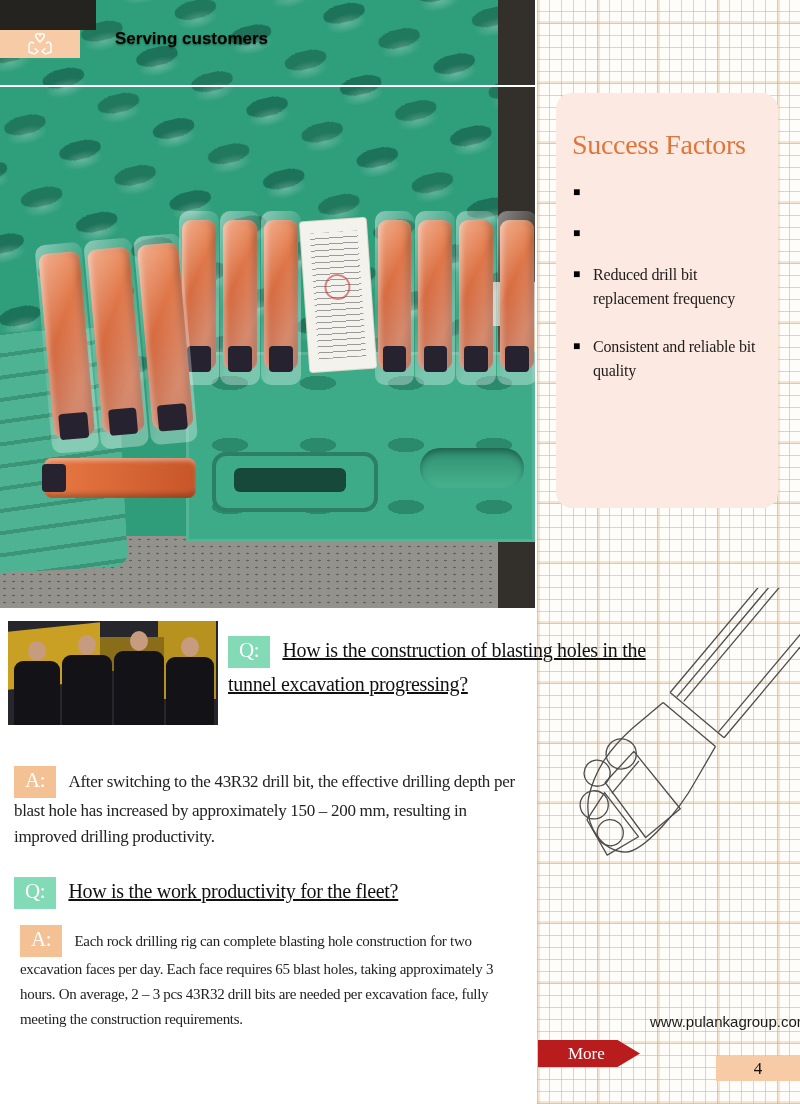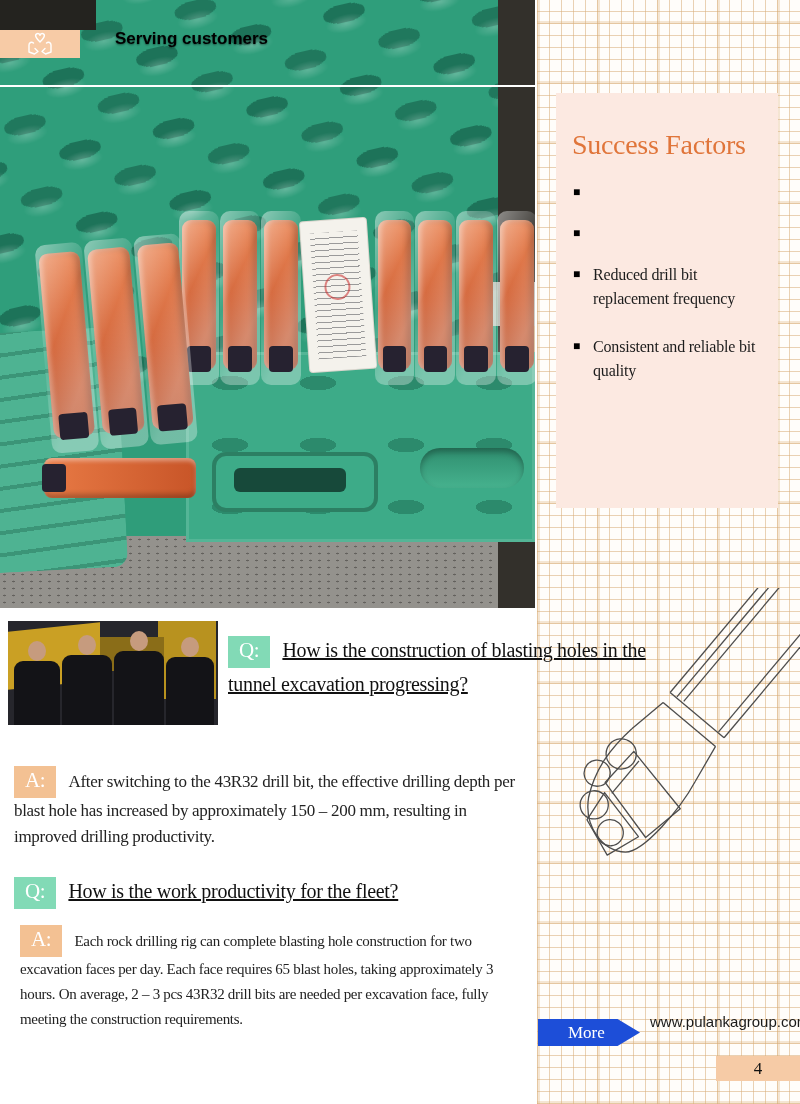--- a/index.html
+++ b/index.html
@@ -62,21 +62,21 @@
     box-shadow:inset 0 3px 4px rgba(255,255,255,.4), inset 0 -4px 5px rgba(0,0,0,.25);}
   .bit-h::after{content:"";position:absolute;left:-2px;top:15%;bottom:15%;width:24px;background:#262230;border-radius:4px;}
   .white-line{position:absolute;left:0;top:85px;width:535px;height:2px;background:#ffffff;}
   
   .header-badge{position:absolute;left:0;top:30px;width:80px;height:28px;background:#f7cba6;
     display:flex;align-items:center;justify-content:center;}
   .header-title{position:absolute;left:90px;top:29px;color:#000000;
     font-family:"Liberation Sans","DejaVu Sans",sans-serif;font-weight:bold;font-size:17px;
     text-shadow:0 1px 2px rgba(0,0,0,.45);margin-left:25px;}
   
-  .success-panel{position:absolute;left:556px;top:93px;width:222px;height:415px;background:#fce9e1;}
+  .success-panel{position:absolute;left:556px;top:93px;width:222px;height:415px;background:#fce9e1;border-radius:16px;}
   .success-title{margin:36px 0 20px 16px;font-size:28px;color:#e0753a;letter-spacing:-.3px;}
   .bullets{padding:0 12px 0 17px;}
   .bullet{display:flex;gap:13px;margin-bottom:24px;font-size:16px;line-height:1.5;color:#1c1c1c;letter-spacing:-.2px;}
   .bullet .sq{font-size:12px;line-height:1;margin-top:5px;color:#000;}
   
   .team-photo{position:absolute;left:8px;top:621px;width:210px;height:104px;background:#26262c;overflow:hidden;}
   .machine{position:absolute;background:#c79a22;}
   .machine.m1{left:0;top:6px;width:92px;height:58px;transform:skewY(-6deg);background:#caa024;}
   .machine.m2{right:2px;top:0;width:58px;height:78px;background:#b8921f;}
   .machine.m3{left:92px;top:16px;width:64px;height:34px;background:#8a6d18;}
@@ -93,21 +93,21 @@
   .q1{left:228px;top:614px;width:436px;}
   .a1{left:14px;top:727px;width:505px;font-size:17px;line-height:1.5;margin-top:39px;}
   .q2{left:14px;top:855px;width:530px;}
   .a2{left:20px;top:910px;width:510px;font-size:15px;line-height:1.67;}
   .badge{display:inline-block;color:#ffffff;font-size:21px;line-height:1;padding:4px 11px 7px;margin-right:12px;}
   .badge.q{background:#82dab6;}
   .badge.a{background:#f3c193;}
   
   .bit-svg{position:absolute;left:558px;top:588px;}
   
-  .more-btn{position:absolute;left:538px;top:1019px;width:102px;height:27px;background:#1d4ed8;
+  .more-btn{position:absolute;left:538px;top:1040px;width:102px;height:27px;background:#b91c1c;
     clip-path:polygon(0 0,78% 0,100% 50%,78% 100%,0 100%);
     color:#fff;font-size:17px;display:flex;align-items:center;padding-left:30px;box-sizing:border-box;}
   .website{position:absolute;left:650px;top:1013px;color:#1a1a1a;font-size:15px;
     font-family:"Liberation Sans","DejaVu Sans",sans-serif;}
   .page-band{position:absolute;left:716px;top:1056px;width:84px;height:25px;background:#f6cba6;
     display:flex;align-items:center;justify-content:center;font-size:17px;color:#111;}
 </style>
 </head>
 <body>
 

